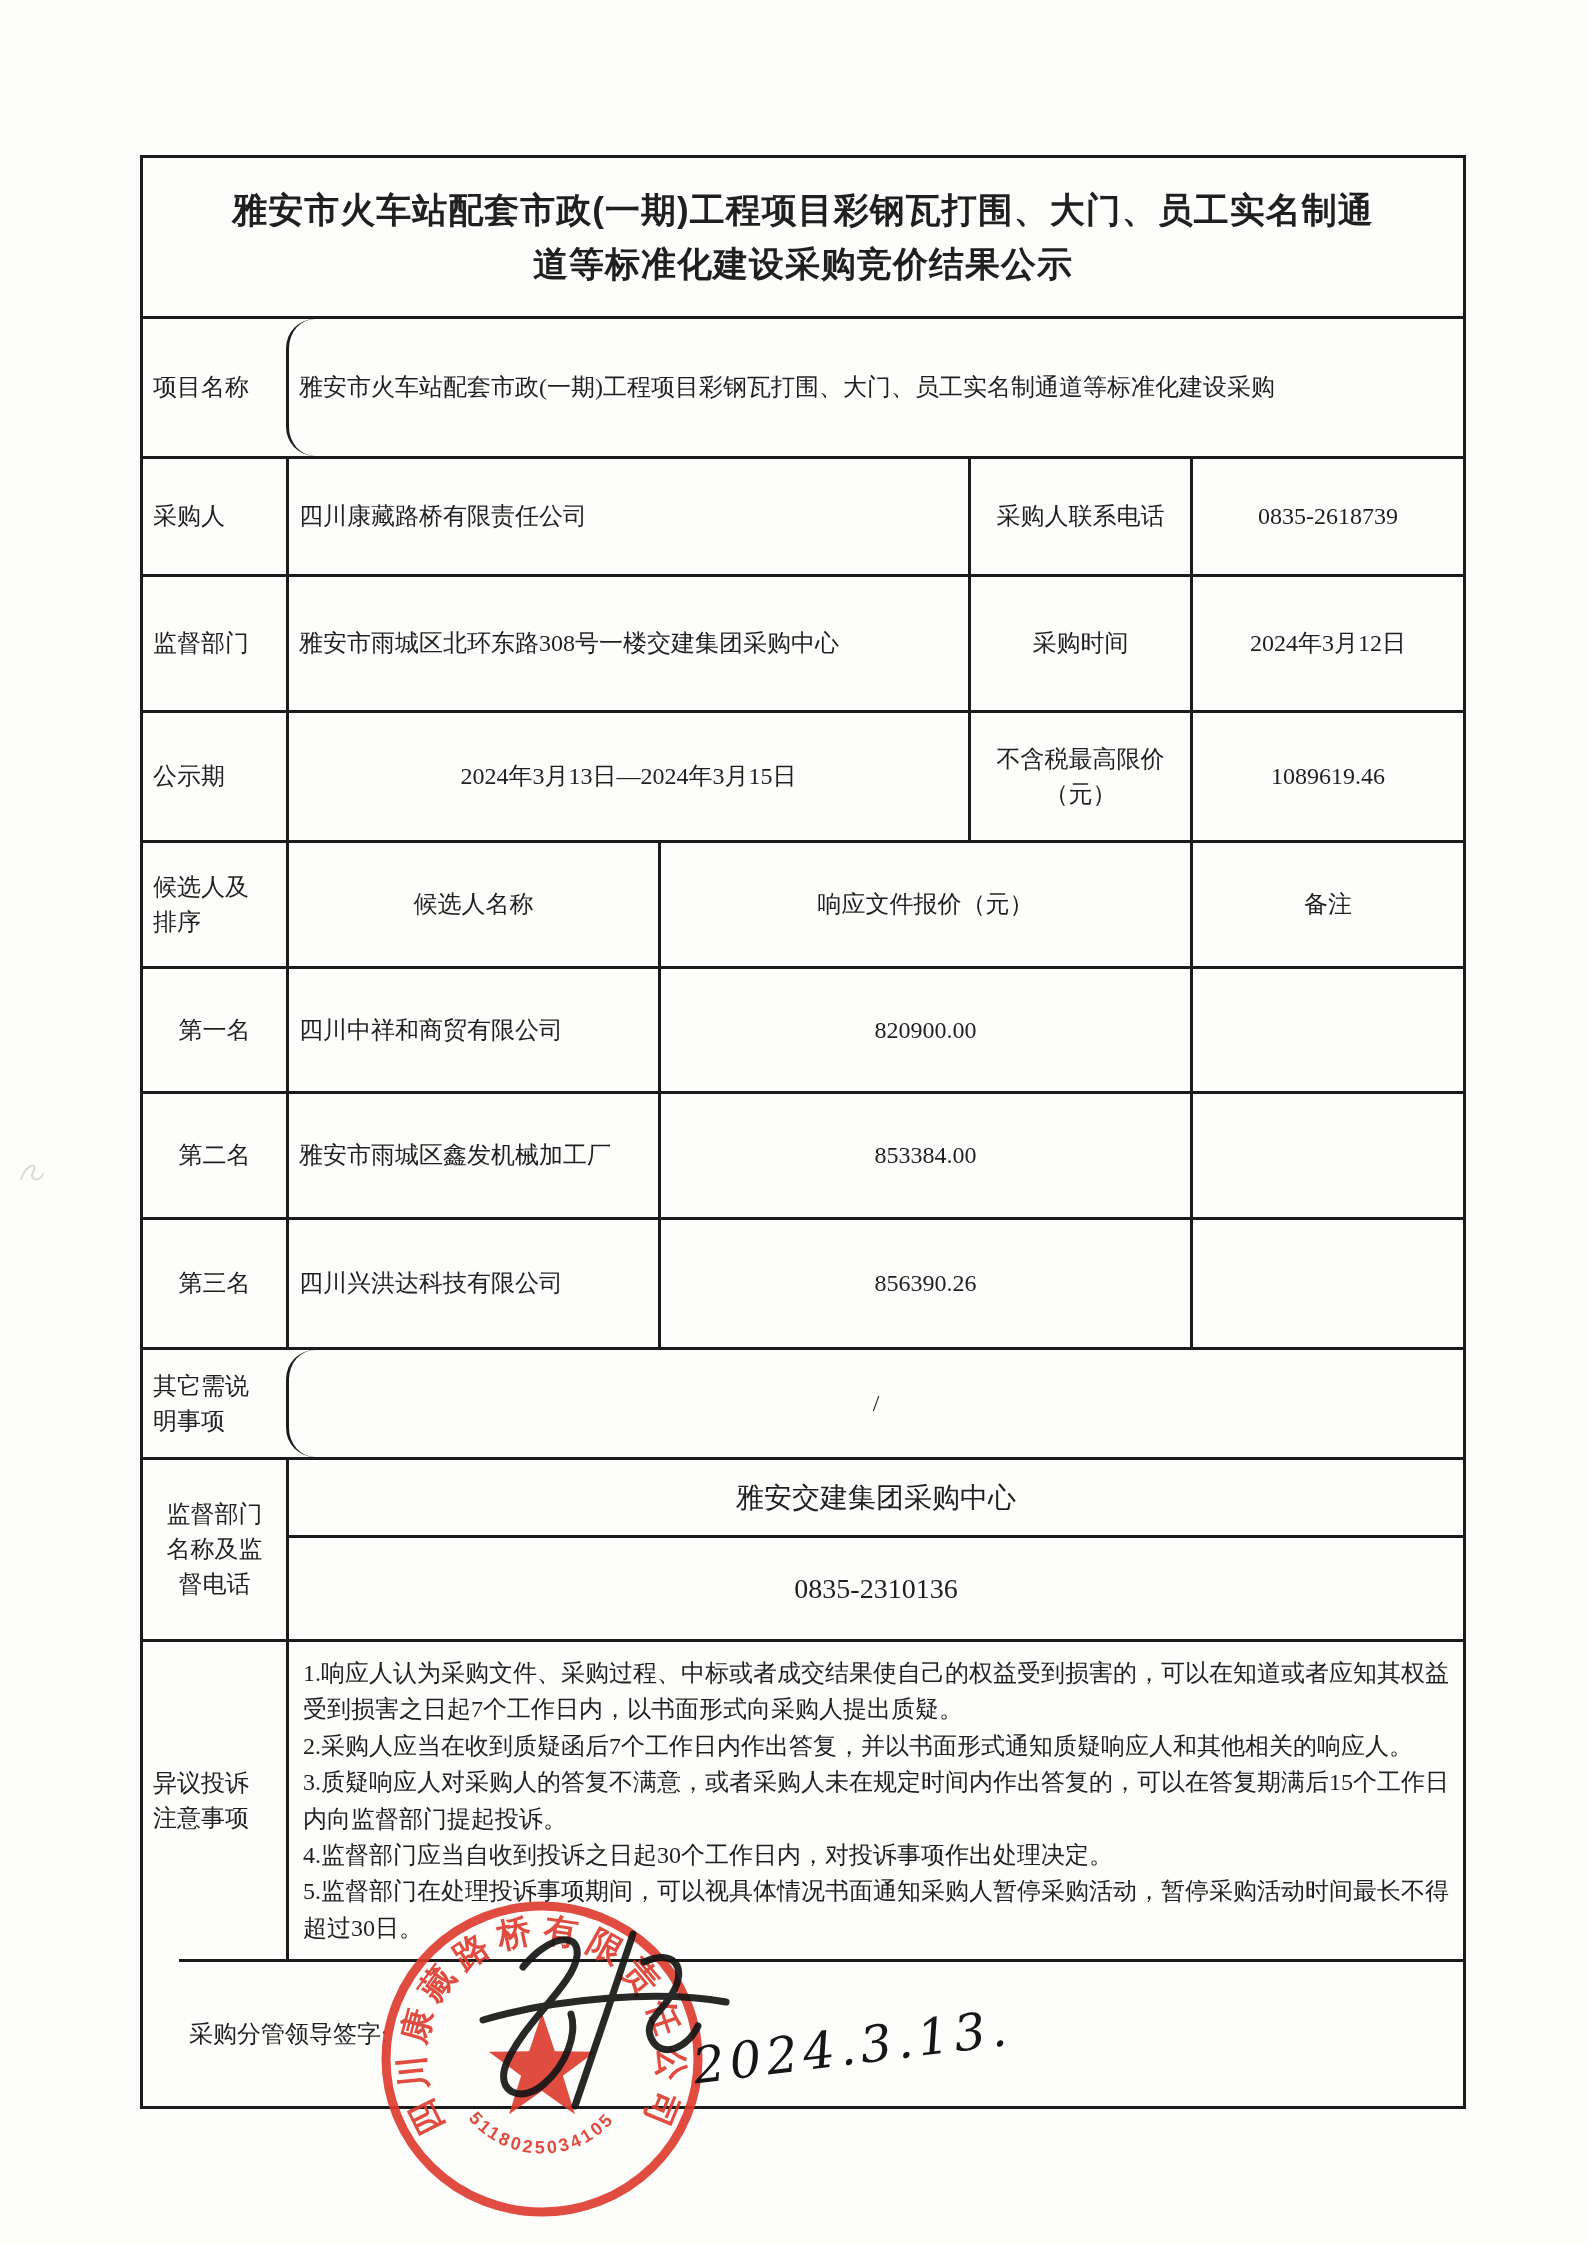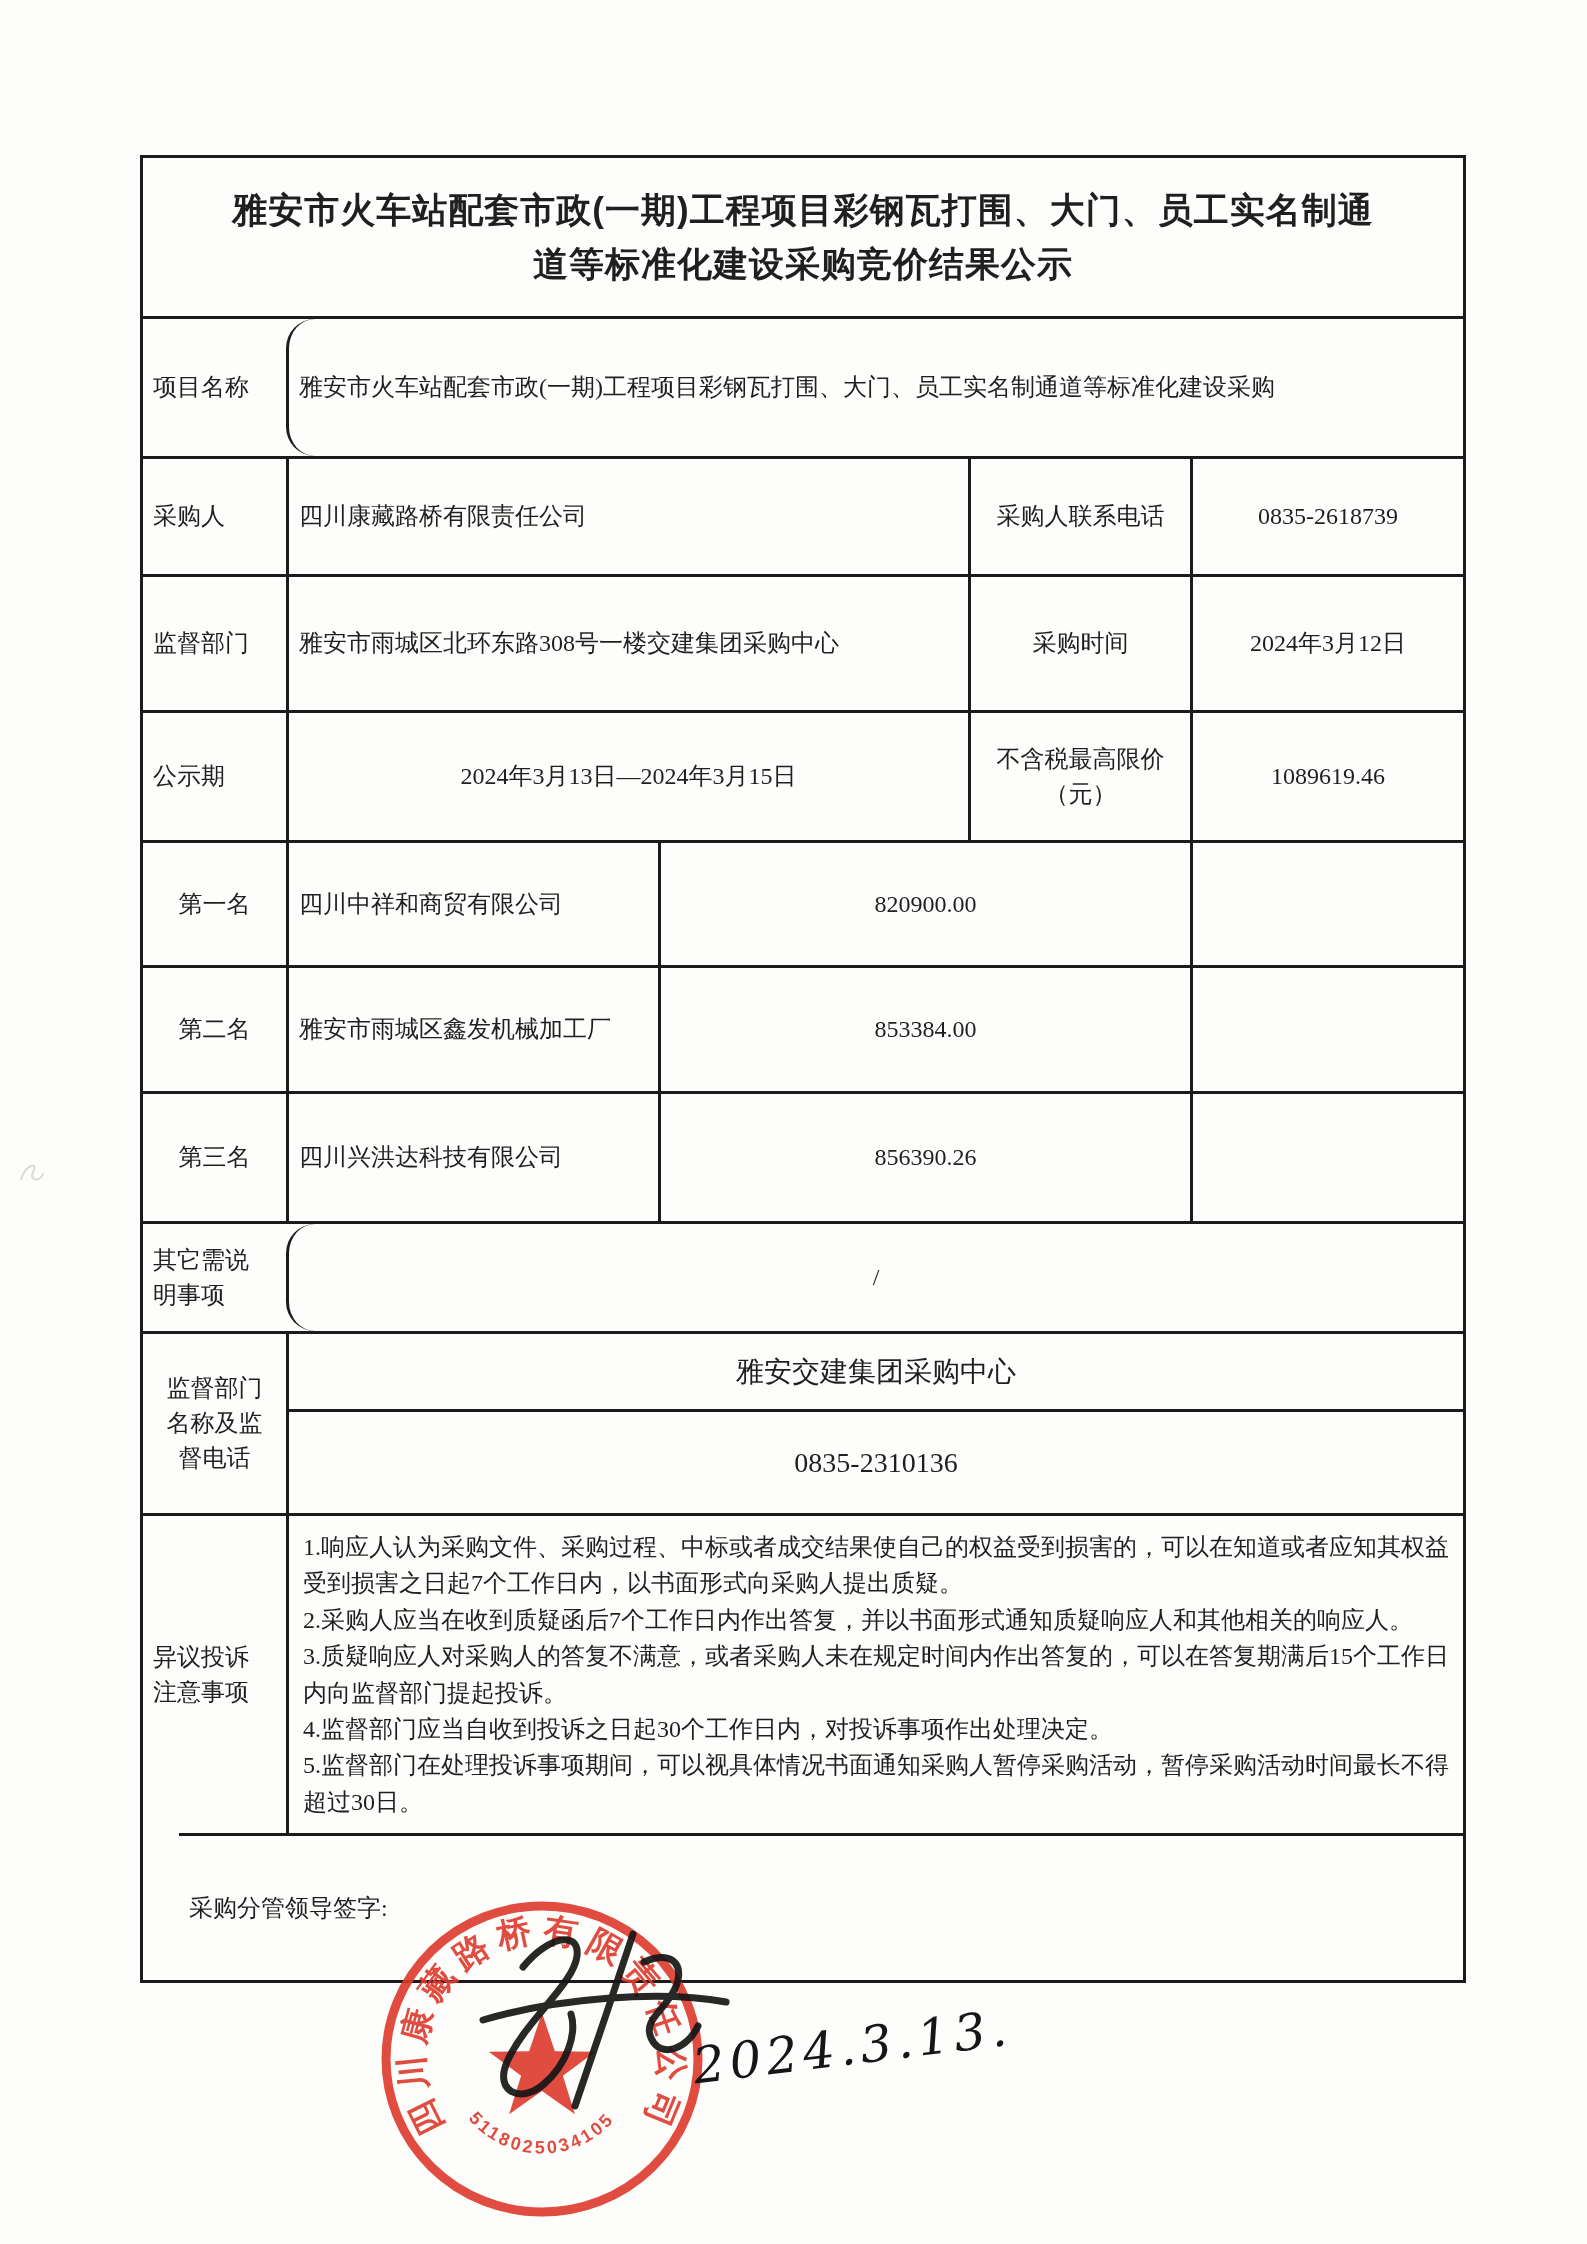--- a/index.html
+++ b/index.html
@@ -108,20 +108,27 @@
     </div>
 
     <div class="row r-pub">
       <div class="cell nb c-label">公示期</div>
       <div class="cell c-val center">2024年3月13日—2024年3月15日</div>
       <div class="cell c-lab2">不含税最高限价
 （元）</div>
       <div class="cell c-val2">1089619.46</div>
     </div>
 
+    <div class="row r-chead">
+      <div class="cell nb c-label">候选人及
+排序</div>
+      <div class="cell c-name center">候选人名称</div>
+      <div class="cell c-bid">响应文件报价（元）</div>
+      <div class="cell c-rem">备注</div>
+    </div>
 
     <div class="row r-c1">
       <div class="cell nb c-label center">第一名</div>
       <div class="cell c-name">四川中祥和商贸有限公司</div>
       <div class="cell c-bid">820900.00</div>
       <div class="cell c-rem"></div>
     </div>
 
     <div class="row r-c2">
       <div class="cell nb c-label center">第二名</div>

